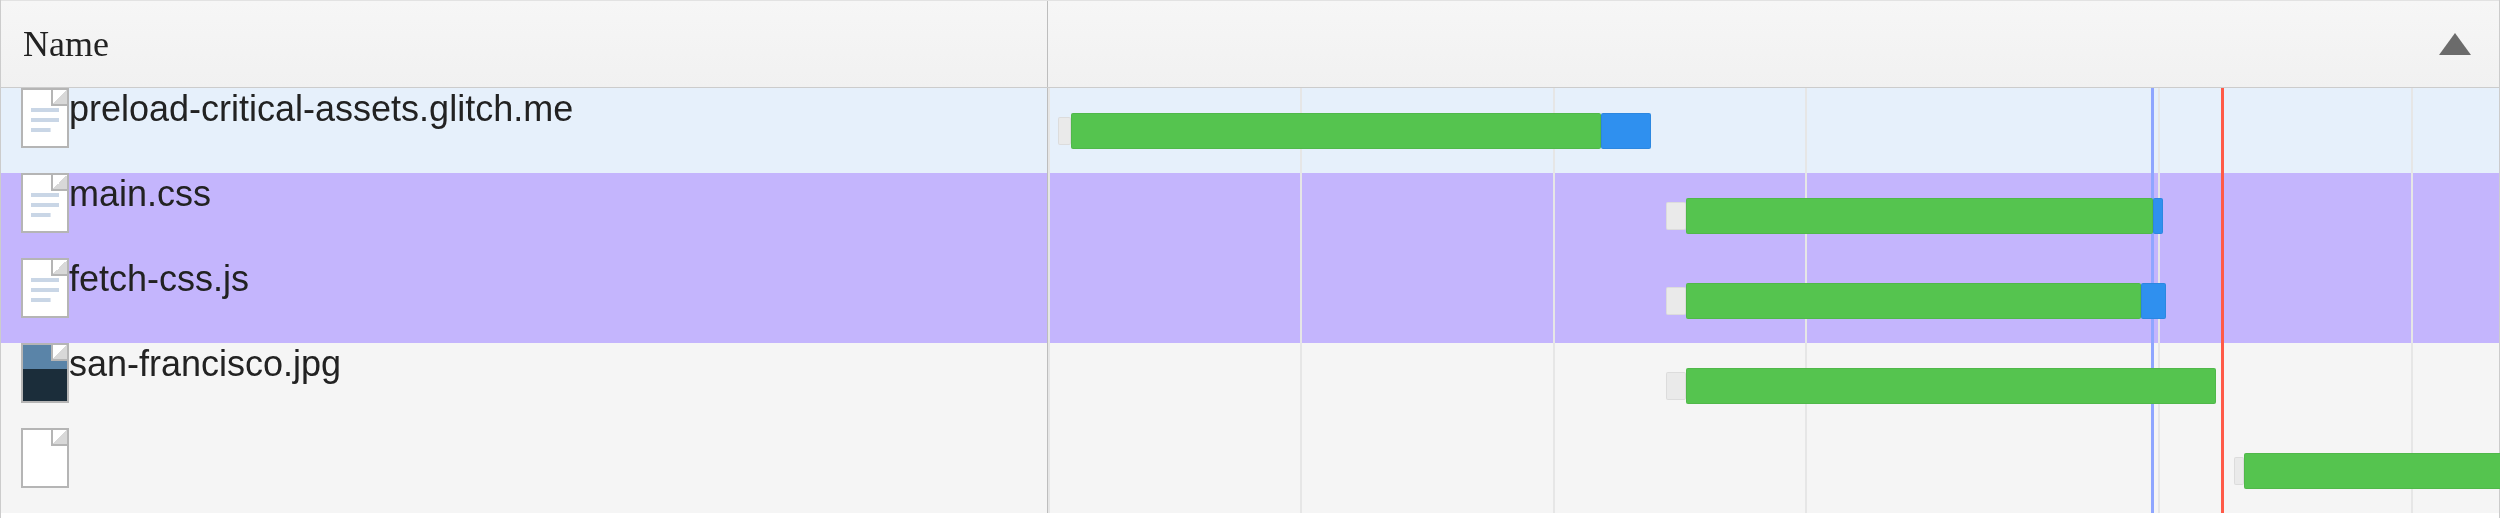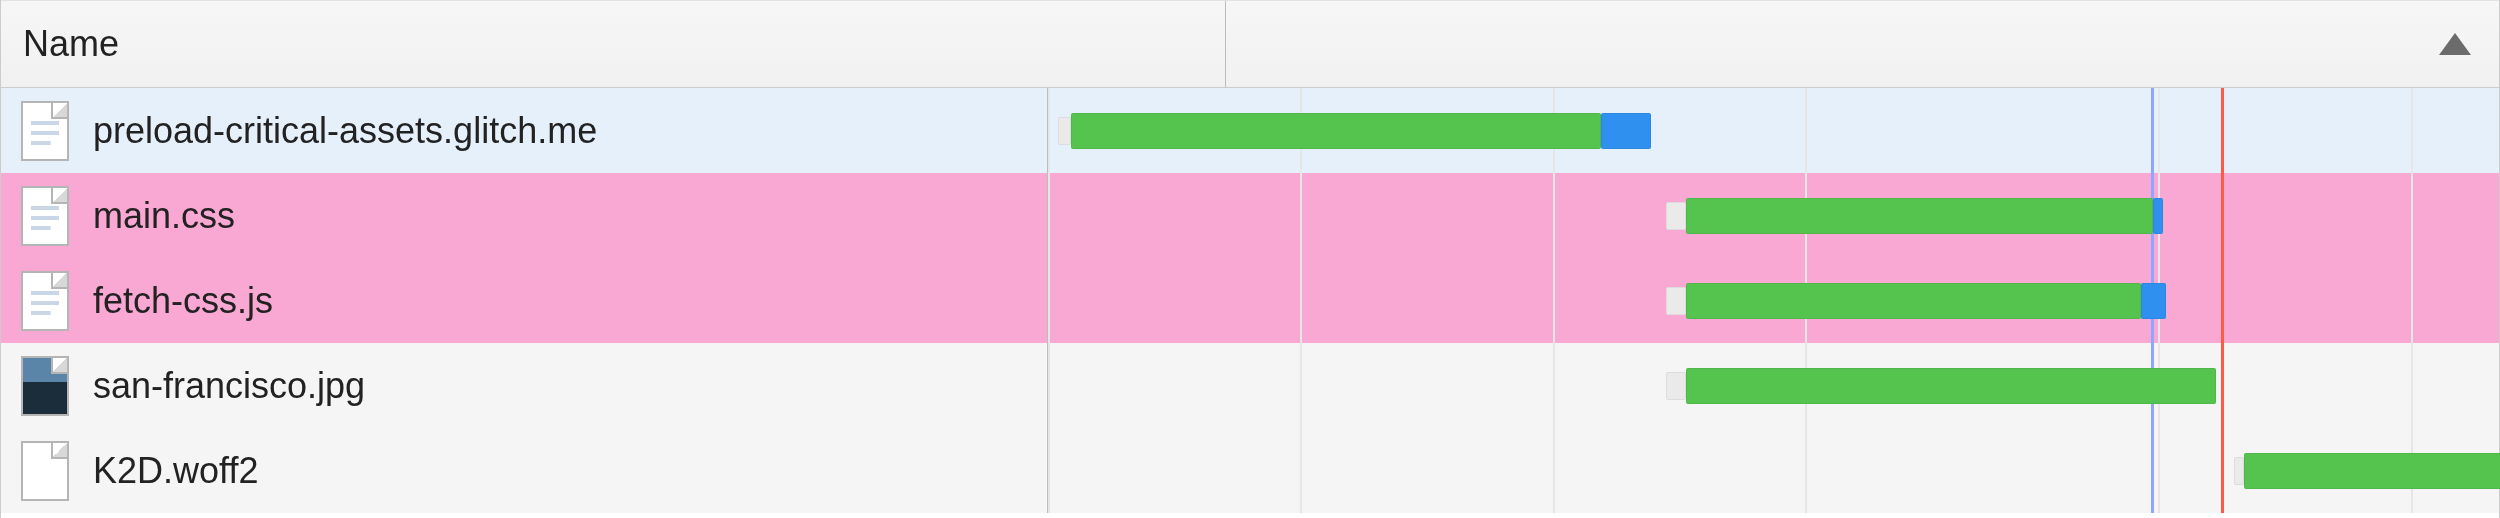--- a/index.html
+++ b/index.html
@@ -27,51 +27,50 @@
     background: linear-gradient(#f6f6f6, #f1f1f1);
     border-top: 1px solid #e2e2e2;
     border-bottom: 1px solid #ccc;
   }
   .hcell {
     display: flex;
     align-items: center;
     padding: 0 22px;
     position: relative;
   }
-  .hcell.name { width: 1225px; border-right: 1px solid #bdbdbd; }
+  .hcell.name { width: 1047px; border-right: 1px solid #bdbdbd; font-family: Liberation Serif, serif; }
   .hcell.wf   { flex: 1; }
   .sort-arrow {
     position: absolute;
     right: 28px;
     top: 50%;
     transform: translateY(-50%);
     width: 0; height: 0;
     border-left: 16px solid transparent;
     border-right: 16px solid transparent;
     border-bottom: 22px solid #6b6b6b;
   }
 
   
   .rows { flex: 1; position: relative; }
   .row {
     display: flex;
     height: 85px;
     align-items: stretch;
   }
   .row.odd  { background: #f5f5f5; }
-  .row.even { background: #f9a8d4; }
+  .row.even { background: #c4b5fd; }
   .row.sel  { background: #e6f0fb; }
 
   .cell-name {
     width: 1047px;
     border-right: 1px solid #bdbdbd;
     display: flex;
-    align-items: center;
+    align-items: flex-start;
     padding-left: 20px;
-    gap: 24px;
   }
   .cell-wf {
     flex: 1;
     position: relative;
     padding: 0;
   }
 
   
   .ficon {
     width: 48px; height: 60px;
@@ -245,21 +244,20 @@
             <div class="marker-blue" style="left: 76%;"></div>
             <div class="marker-red" style="left: 80.8696%;"></div>
             <div class="bar bar-lead" style="left: 42.6087%; width: 1.3913%;"></div>
             <div class="bar bar-main" style="left: 44%; width: 36.5217%;"></div>
           </div>
         </div>
       </div>
       <div class="row odd">
         <div class="cell-name">
           <div class="ficon blank"></div>
-          <span class="fname">K2D.woff2</span>
         </div>
         <div class="cell-wf">
           <div class="wf-track">
             <div class="grid" style="left: 0%;"></div>
             <div class="grid" style="left: 17.3913%;"></div>
             <div class="grid" style="left: 34.7826%;"></div>
             <div class="grid" style="left: 52.1739%;"></div>
             <div class="grid" style="left: 76.5217%;"></div>
             <div class="grid" style="left: 93.913%;"></div>
             <div class="marker-blue" style="left: 76%;"></div>

